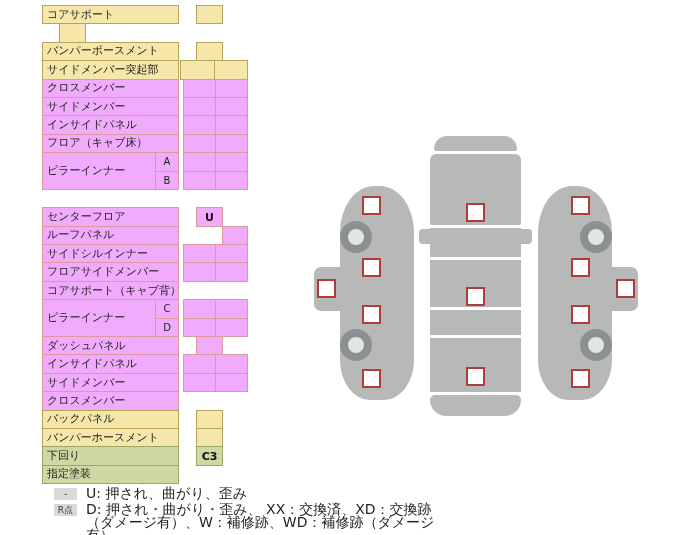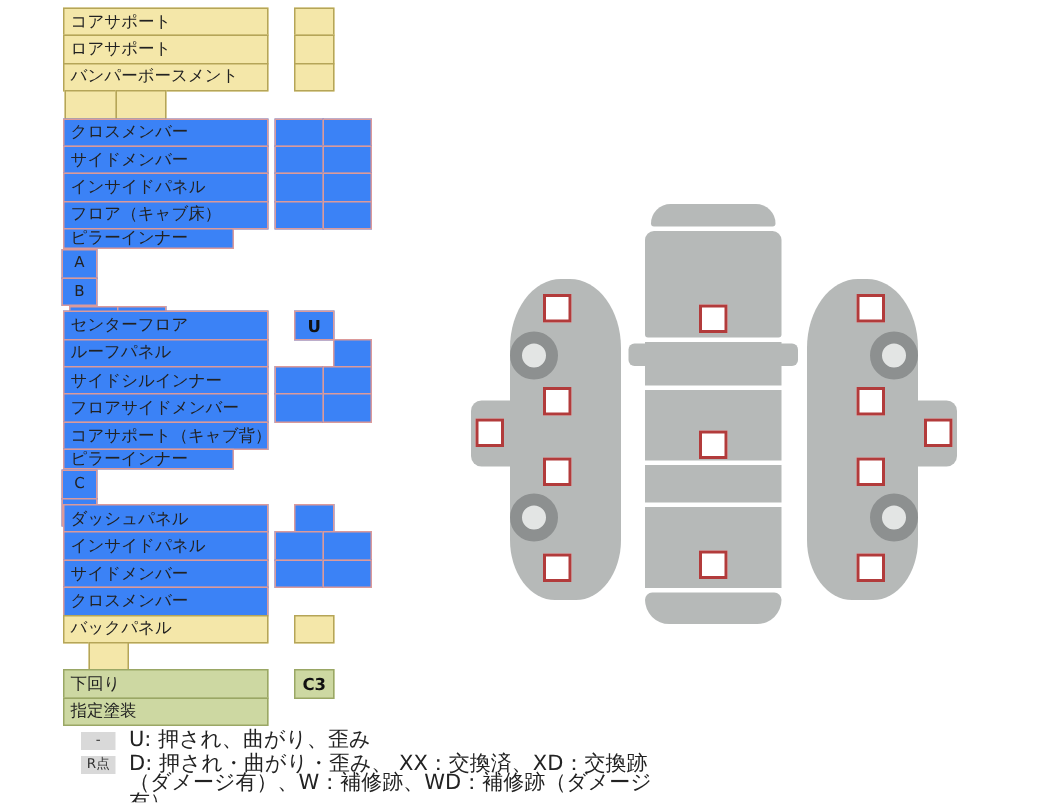--- a/index.html
+++ b/index.html
@@ -7,21 +7,21 @@
     position:relative; width:692px; height:535px; background:#ffffff;
     font-family:"DejaVu Sans","Liberation Sans",sans-serif; color:#222;
     overflow:hidden;
     --rh:18.4px;
   }
 
   
   #frame-table { position:absolute; left:42px; top:5px; }
   .t-row { position:relative; display:flex; height:calc(var(--rh) + 1px); }
   .t-row + .t-row { margin-top:-1px; }
-  .t-row.double { height:calc(var(--rh)*2 + 1px);flex-direction:column; }
+  .t-row.double { height:calc(var(--rh)*2 + 1px); }
   .t-label {
     flex:none; width:137px; box-sizing:border-box; border:1px solid #999;
     font-size:11px; line-height:12px; padding-left:4px;
     display:flex; align-items:center; white-space:nowrap; overflow:hidden;
   }
   .t-label.narrow { width:114px; }
   .t-subcol { flex:none; width:24px; margin-left:-1px; display:flex; flex-direction:column; }
   .t-sub {
     box-sizing:border-box; border:1px solid #999; height:calc(var(--rh) + 1px);
     display:flex; align-items:center; justify-content:center; font-size:10px;
@@ -39,21 +39,21 @@
   .slot-center    { left:16px; width:27px; }
   .slot-centerR   { left:42px; width:26px; }
   .slot-left      { left:3px;  width:33px; }
   .slot-right     { left:35px; width:33px; }
   .slot-wideleft  { left:0;    width:35px; }
   .slot-wideright { left:34px; width:34px; }
 
   .t-row.yellow .t-label, .t-row.yellow .t-sub, .t-row.yellow .cell
     { background:#f4e7a9; border-color:#b5a558; }
   .t-row.pink .t-label, .t-row.pink .t-sub, .t-row.pink .cell
-    { background:#3b82f6; border-color:#dc9a9a; }
+    { background:#f0abfc; border-color:#dc9a9a; }
   .t-row.green .t-label, .t-row.green .t-sub, .t-row.green .cell
     { background:#cdd8a2; border-color:#9aa765; }
 
   
   #diagram { position:absolute; left:0; top:0; width:692px; height:535px; }
   .gray { position:absolute; background:#b6b9b8; }
   #tv-nose   { left:434px; top:136px; width:83px; height:15px; border-radius:40px 40px 6px 6px; }
   #tv-hood   { left:430px; top:154px; width:91px; height:71px; border-radius:6px 6px 2px 2px; }
   #tv-cowl   { left:430px; top:228px; width:91px; height:29px; }
   #tv-roof1  { left:430px; top:260px; width:91px; height:47px; }
@@ -100,32 +100,32 @@
 <div id="page">
 
   <div id="frame-table">
       <div class="t-row yellow">
         <div class="t-label">コアサポート</div>
         <div class="t-cellrow single">
           <div class="cell slot-center"></div>
         </div>
       </div>
       <div class="t-row yellow">
-        <div class="t-label">ロアサポート</div>
         <div class="t-cellrow single">
           <div class="cell slot-center"></div>
         </div>
       </div>
       <div class="t-row yellow">
         <div class="t-label">バンパーボースメント</div>
         <div class="t-cellrow single">
           <div class="cell slot-center"></div>
         </div>
       </div>
       <div class="t-row yellow">
+        <div class="t-label">サイドメンバー突起部</div>
         <div class="t-cellrow single">
           <div class="cell slot-wideleft"></div>
           <div class="cell slot-wideright"></div>
         </div>
       </div>
       <div class="t-row pink">
         <div class="t-label">クロスメンバー</div>
         <div class="t-cellrow single">
           <div class="cell slot-left"></div>
           <div class="cell slot-right"></div>
@@ -243,20 +243,21 @@
         <div class="t-label">クロスメンバー</div>
         <div class="t-cellrow single"></div>
       </div>
       <div class="t-row yellow">
         <div class="t-label">バックパネル</div>
         <div class="t-cellrow single">
           <div class="cell slot-center"></div>
         </div>
       </div>
       <div class="t-row yellow">
+        <div class="t-label">バンパーホースメント</div>
         <div class="t-cellrow single">
           <div class="cell slot-center"></div>
         </div>
       </div>
       <div class="t-row green">
         <div class="t-label">下回り</div>
         <div class="t-cellrow single">
           <div class="cell slot-center">C3</div>
         </div>
       </div>

